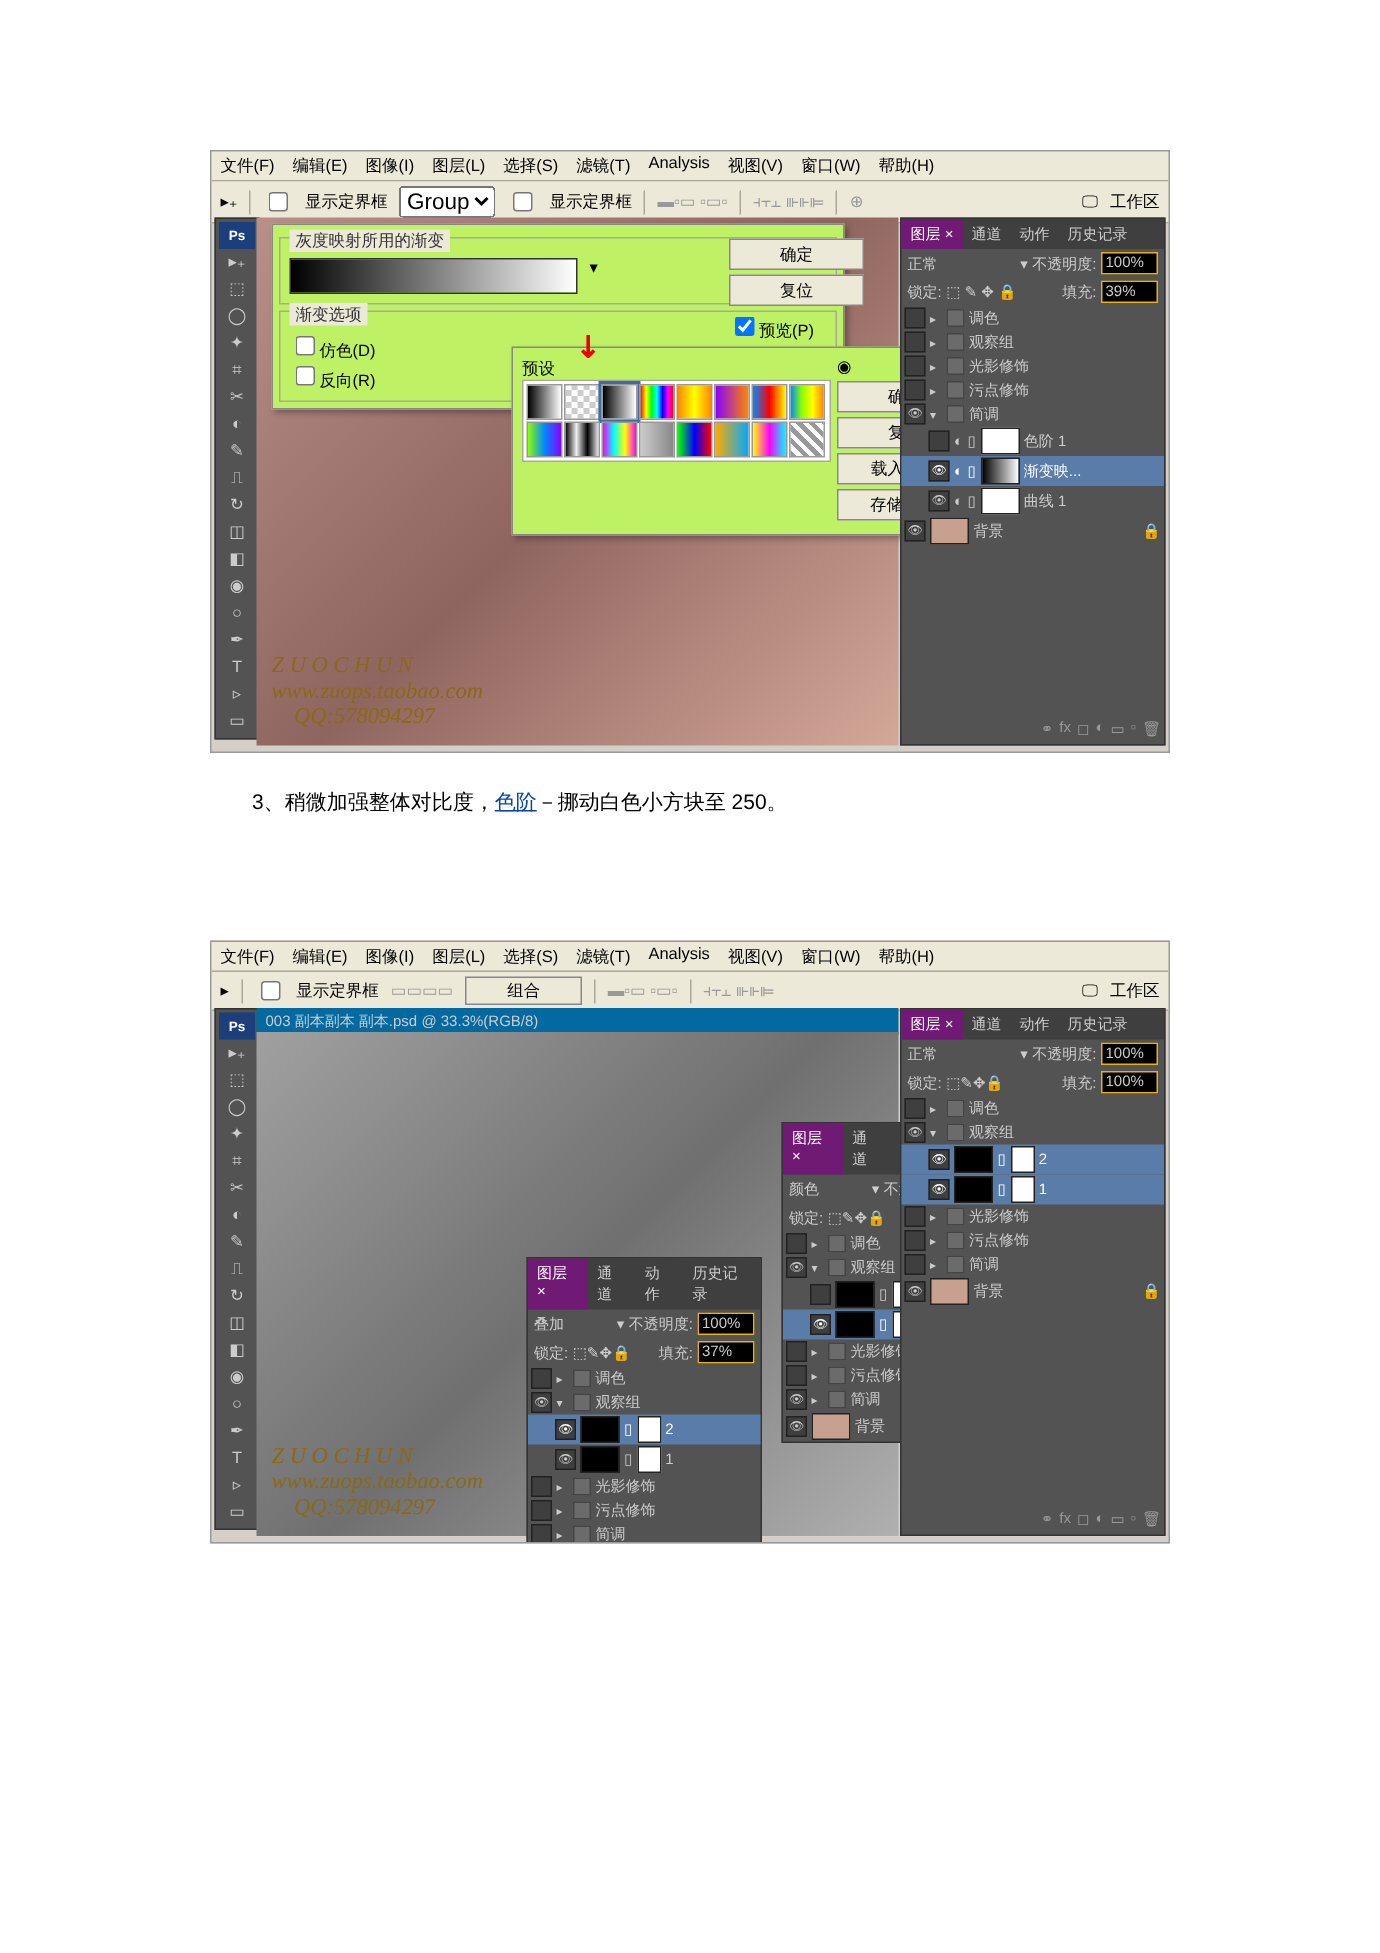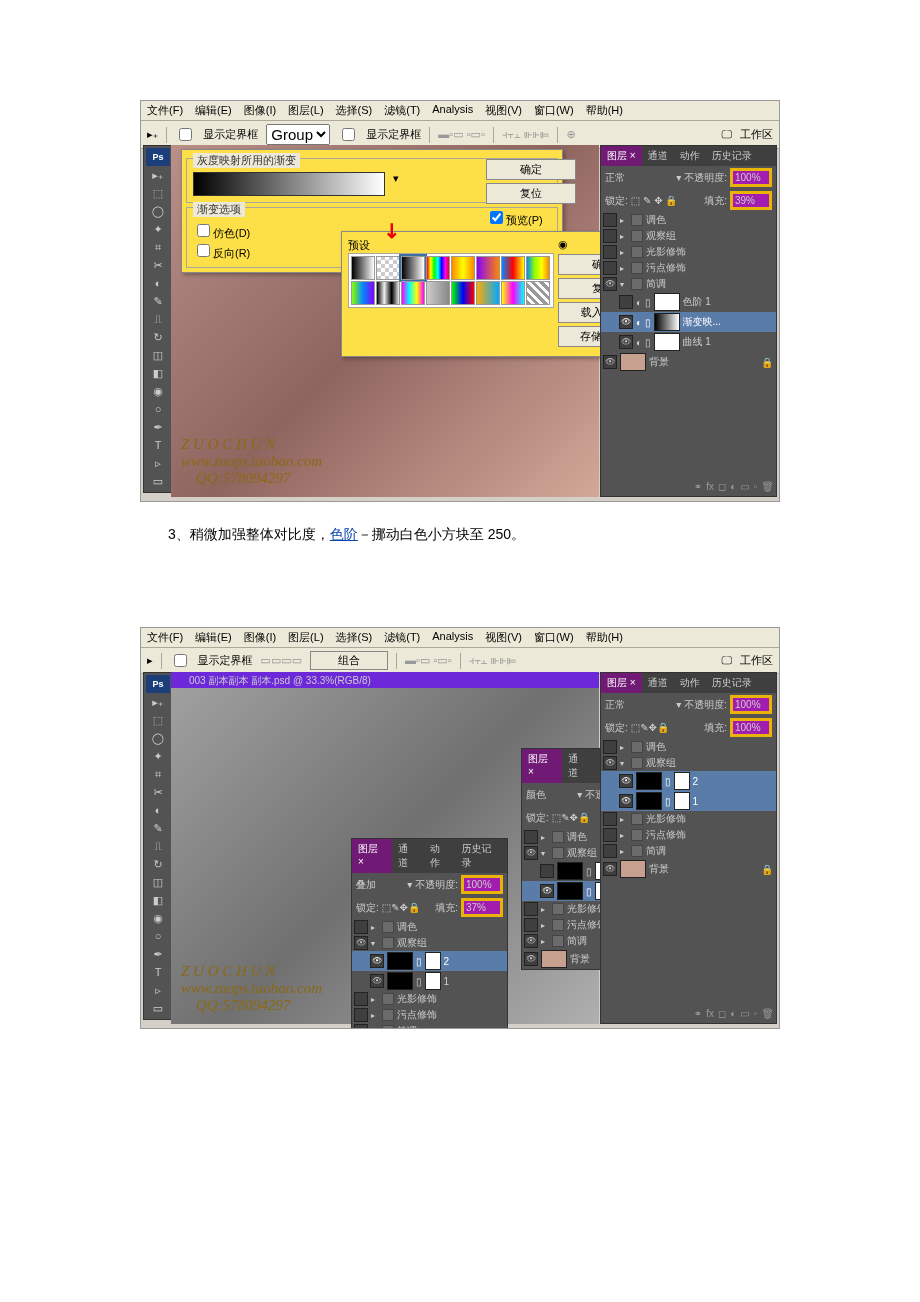--- a/index.html
+++ b/index.html
@@ -11,41 +11,41 @@
 .toolbox{position:absolute;left:2px;top:44px;width:24px;background:#535353;border:1px solid #333;display:flex;flex-direction:column;gap:1px;padding:2px}
 .toolbox .ps{background:#1c3f7c;height:18px;color:#fff;font-size:9px;font-weight:bold;text-align:center;line-height:18px}
 .toolbox .t{height:17px;background:#535353;color:#ccc;font-size:11px;text-align:center;line-height:17px}
 .canvas{position:absolute;left:30px;top:44px;right:180px;bottom:4px;background:linear-gradient(135deg,#b89088 0%,#8f6560 50%,#d4a898 100%)}
 .watermark{position:absolute;left:10px;bottom:10px;color:#8b6914;font-family:Liberation Serif, serif;font-style:italic;font-size:15px;white-space:pre}
 .panel{position:absolute;right:2px;top:44px;width:175px;bottom:4px;background:#535353;border:1px solid #333}
 .ptabs{display:flex;background:#3f3f3f;font-size:10px}
 .ptab{padding:3px 6px;color:#ccc}
 .ptab.a{background:#701a75;color:#fff}
 .prow{display:flex;align-items:center;padding:2px 4px;font-size:10px;color:#ccc;gap:3px}
-.prow input[type=text]{width:32px;font-size:10px;background:#a21caf;border:3px solid #eab308;color:#ccc}
+.prow input[type=text]{width:32px;font-size:10px;background:#000000;border:1px solid #eab308;color:#ccc}
 .layers{font-size:10px}
 .lr{display:flex;align-items:center;padding:1px 2px;gap:3px;color:#ccc}
 .lr.sel{background:#5a7ca8;color:#fff}
 .eye{width:12px;height:12px;background:#3f3f3f;border:1px solid #222;text-align:center;line-height:12px;font-size:8px}
 .tri{font-size:8px;width:8px}
 .fold{width:10px;height:10px;background:#6b6b6b;border:1px solid #444}
 .thumb{width:24px;height:16px;background:#888;border:1px solid #222}
 .bicons{position:absolute;bottom:2px;left:0;right:0;display:flex;gap:4px;padding:2px;font-size:10px;color:#999;justify-content:flex-end}
-.dlg{position:absolute;background:#fde047;border:1px solid #888;font-size:11px;box-shadow:2px 2px 4px rgba(0,0,0,.3)}
+.dlg{position:absolute;background:#bef264;border:1px solid #888;font-size:11px;box-shadow:2px 2px 4px rgba(0,0,0,.3)}
 .dlg .fld{border:1px solid #aca899;margin:4px;padding:6px}
 .dlg .leg{font-size:11px;color:#333;position:relative;top:-12px;background:#ece9d8;padding:0 4px;display:inline-block}
 .btn{background:#ece9d8;border:1px solid #888;padding:2px 14px;font-size:11px;display:block;margin:3px auto;text-align:center;width:60px}
 .gradbar{height:22px;background:linear-gradient(to right,#000,#fff);border:1px solid #333;width:190px}
 .presets{display:flex;flex-wrap:wrap;gap:1px;width:200px;border:1px solid #aca899;padding:2px;background:#fff}
 .pre{width:22px;height:22px;border:1px solid #999}
 .arrow{position:absolute;color:#e00;font-size:20px;font-weight:bold;transform:rotate(45deg)}
 .para{margin:4px 140px;font-size:14px;line-height:1.8;text-indent:2em}
 .para a{color:#0645ad;text-decoration:underline}
 .canvas2{background:linear-gradient(135deg,#a0a0a0 0%,#707070 50%,#b0b0b0 100%)}
-.titlebar{background:#6d28d9;color:#ccc;font-size:10px;padding:2px 18px}
+.titlebar{background:#0369a1;color:#ccc;font-size:10px;padding:2px 6px}
 .floatp{position:absolute;background:#535353;border:1px solid #333;width:155px}
 </style>
 </head>
 <body>
 
 <div class="page">
 
 <div class="shot">
   <div class="menubar">
     <span>文件(F)</span>

